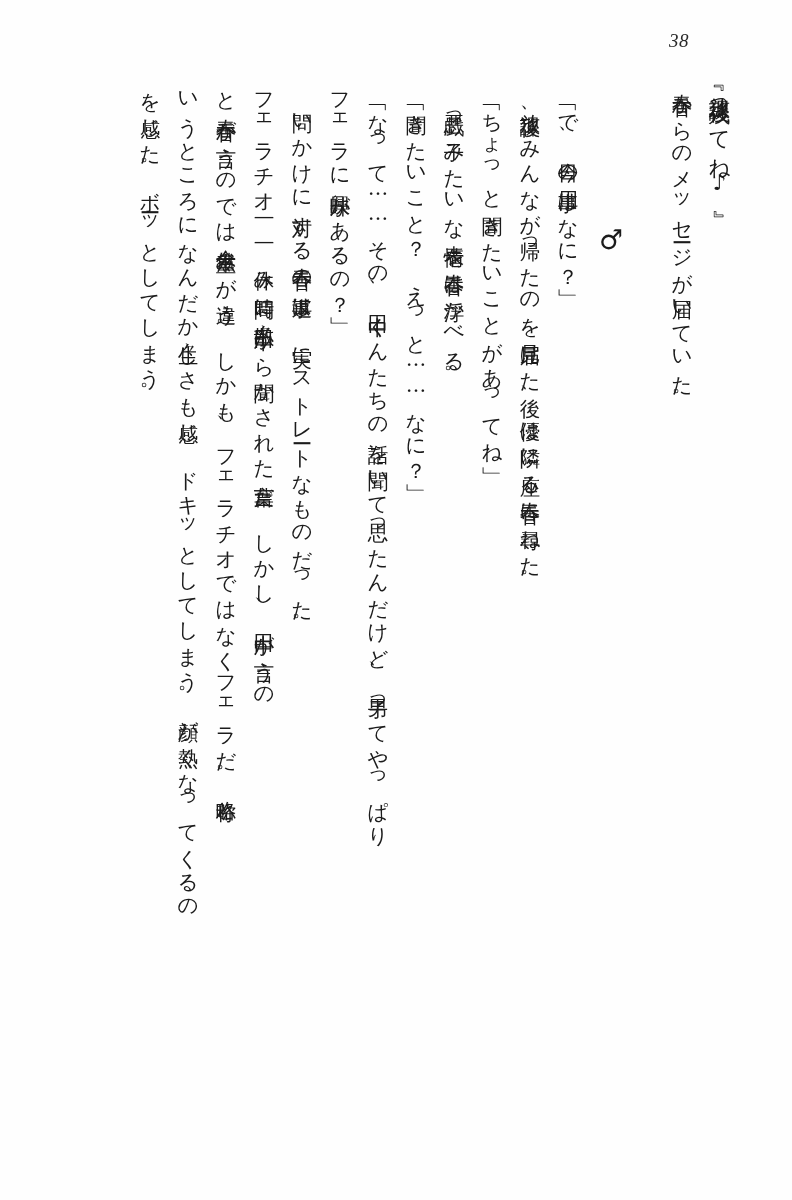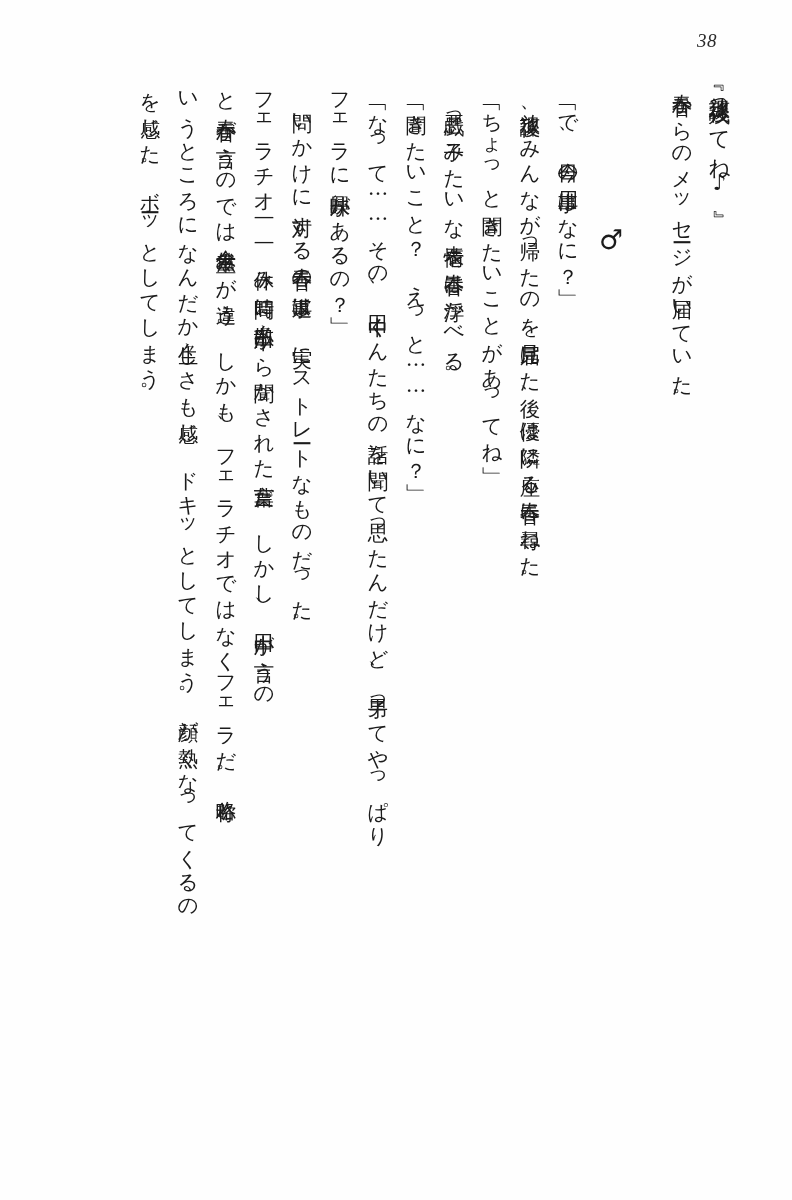--- a/index.html
+++ b/index.html
@@ -19,21 +19,21 @@
   .page {
     position: absolute;
     inset: 0;
     background: #fefefe;
   }
 
   
   .page-number {
     position: absolute;
     top: 30px;
-    right: 75px;
+    right: 103px;
     font-family: "Liberation Serif", "DejaVu Serif", serif;
     font-style: italic;
     font-size: 19px;
     color: #2a2a2a;
     letter-spacing: 0.5px;
   }
 
   
   .vertical-body {
     position: absolute;

